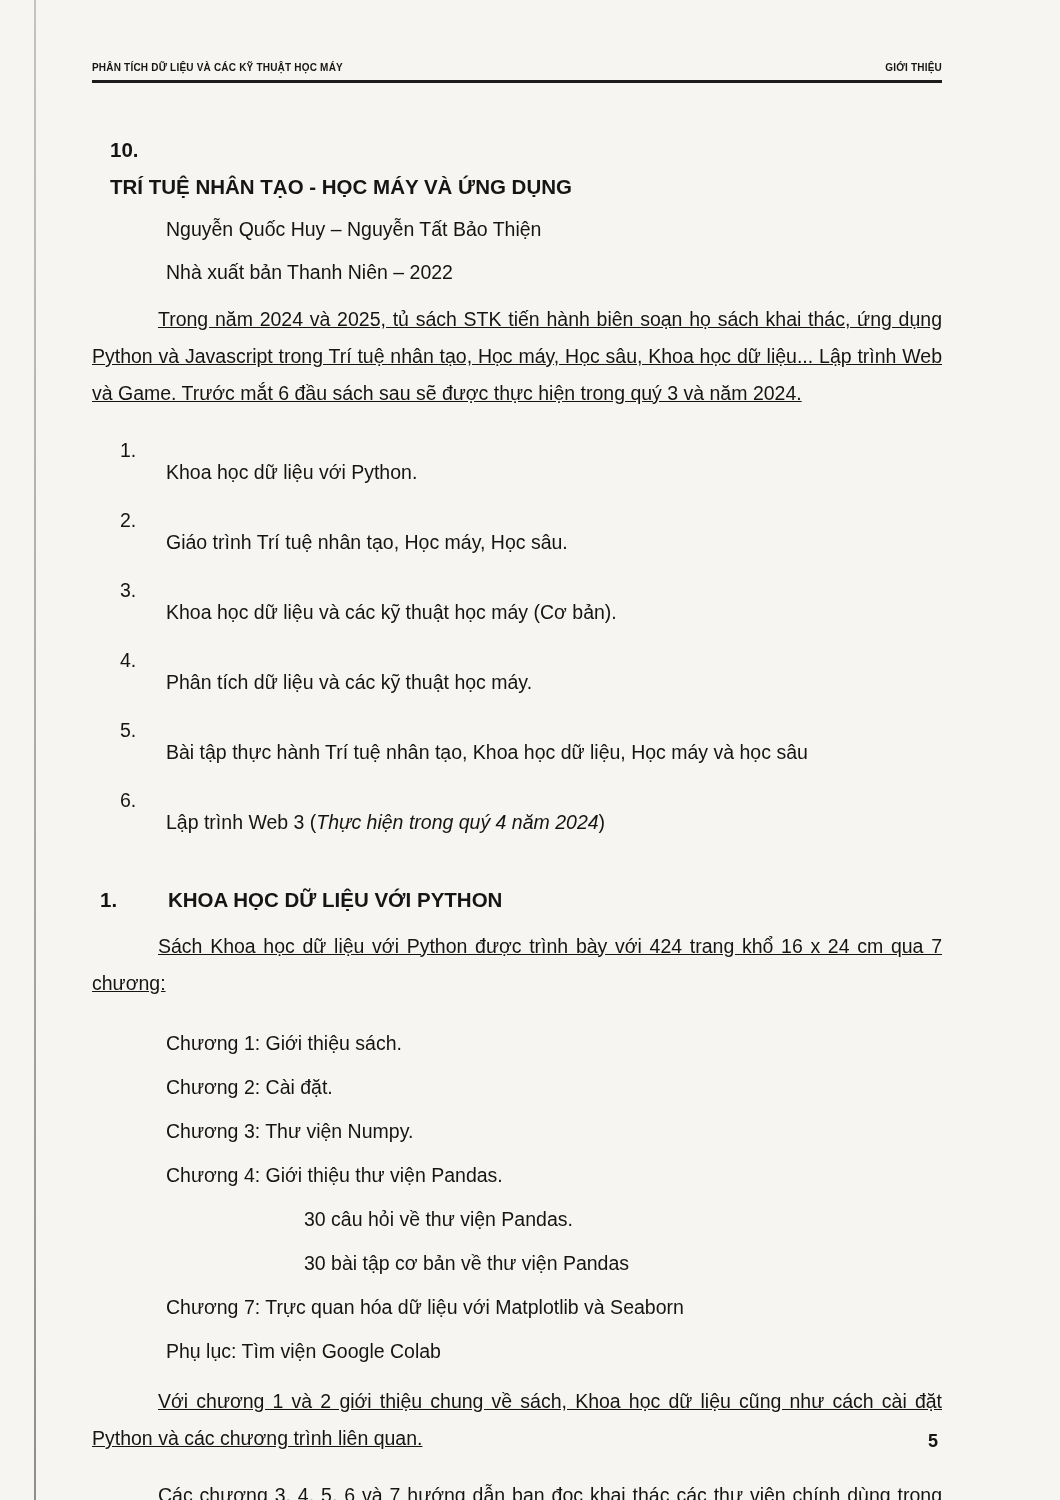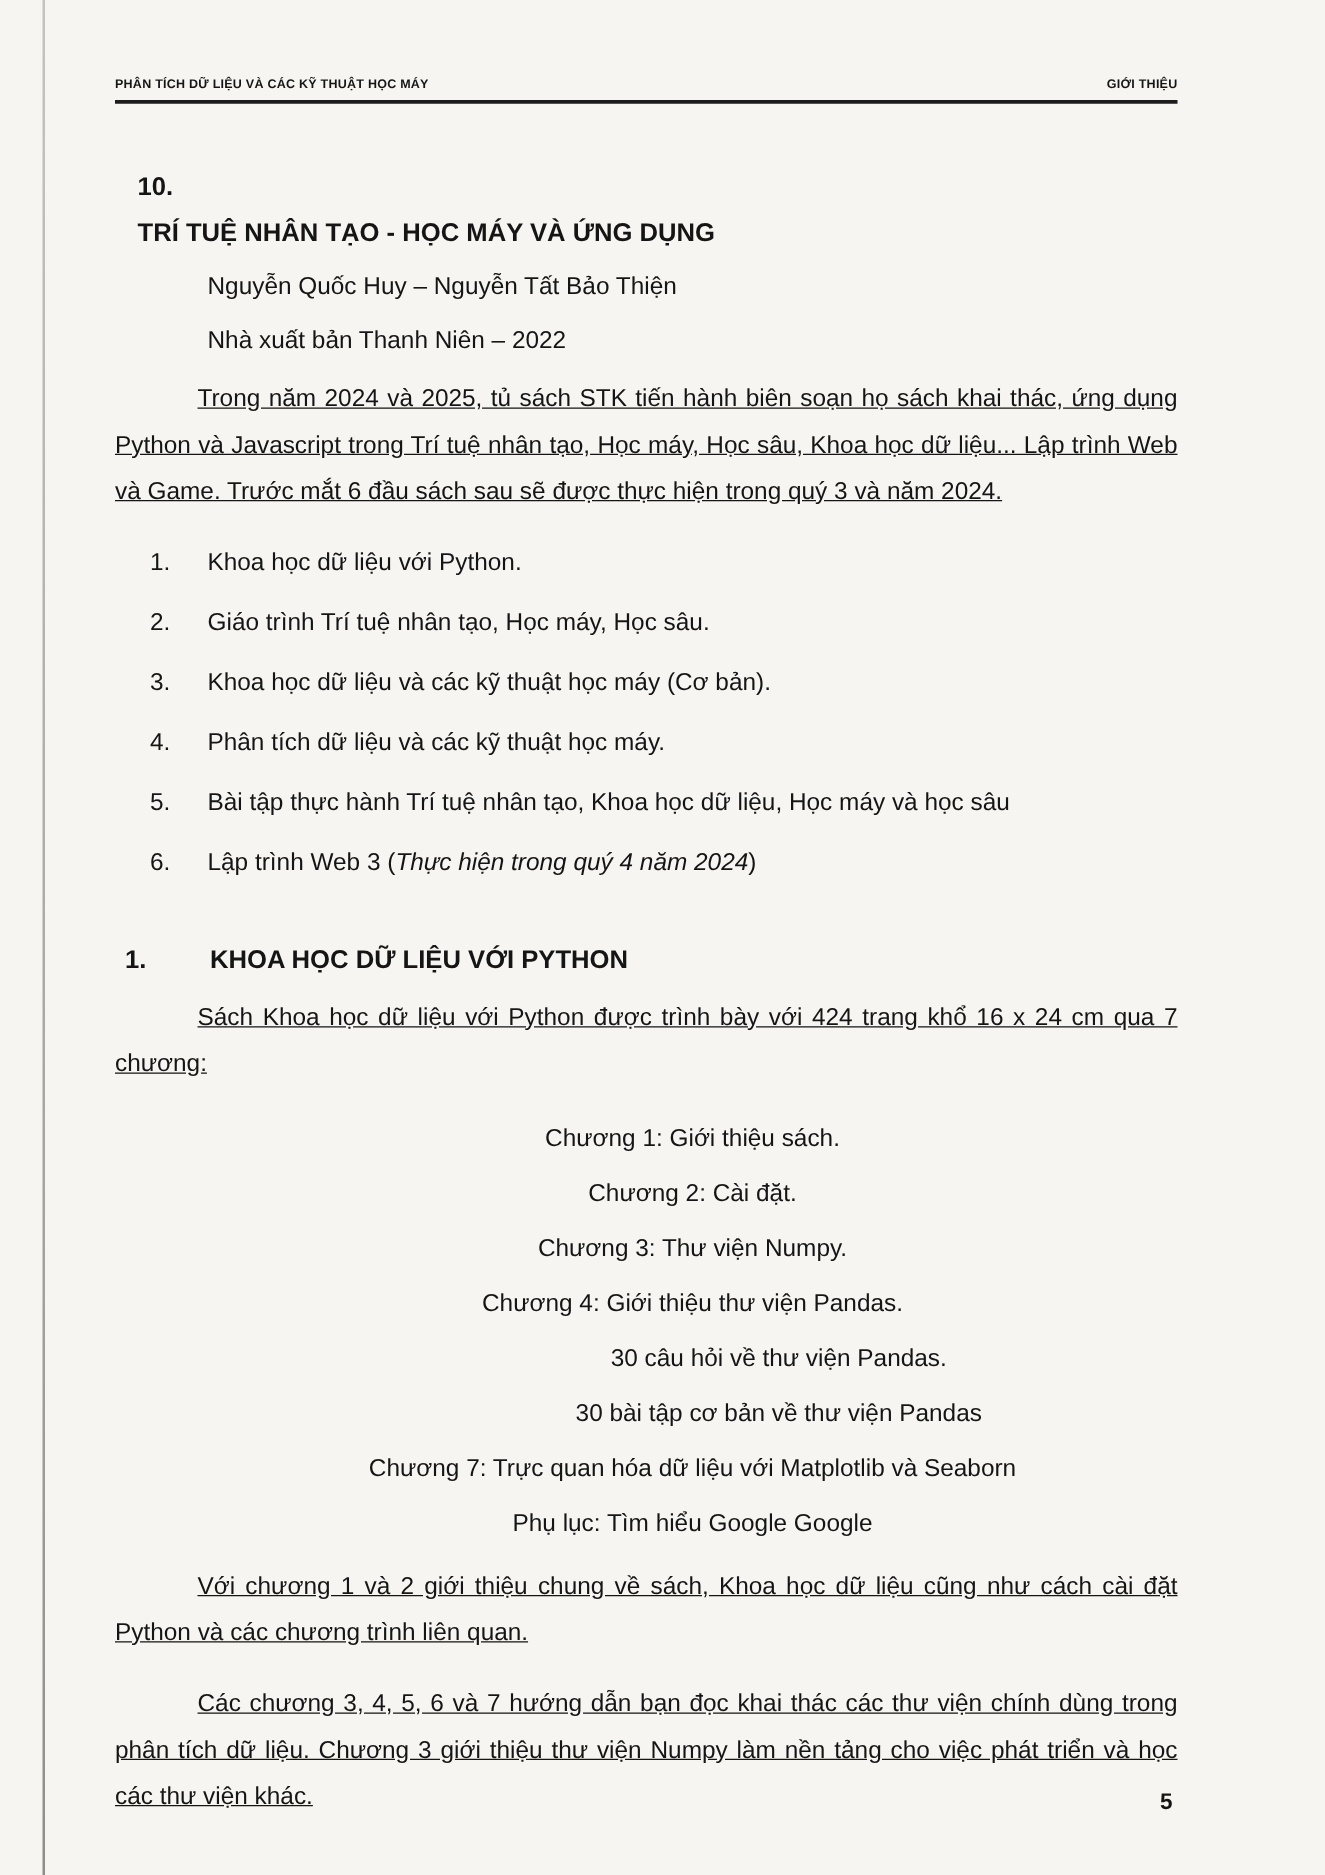--- a/index.html
+++ b/index.html
@@ -73,38 +73,38 @@
   .book-item {
     display: flex;
     margin: 0 0 11px 28px;
   }
   .book-item .num {
     width: 46px;
     flex: 0 0 auto;
   }
   .book-item .txt {
     flex: 1;
+    margin-top: 22px;
   }
   .italic {
     font-style: italic;
   }
   .section-heading {
     display: flex;
     font-weight: 700;
     font-size: 20.5px;
     margin-top: 40px;
     margin-left: 8px;
   }
   .section-heading .num {
     width: 68px;
     flex: 0 0 auto;
   }
   .chapter-list {
     margin-top: 12px;
-    text-align: center;
   }
   .chapter-line {
     margin-left: 74px;
     line-height: 44px;
   }
   .chapter-line.indent {
     margin-left: 212px;
   }
   .page-number {
     position: absolute;
@@ -173,21 +173,21 @@
     <p class="para">Sách Khoa học dữ liệu với Python được trình bày với 424 trang khổ 16 x 24 cm qua 7 chương:</p>
 
     <div class="chapter-list">
       <div class="chapter-line">Chương 1: Giới thiệu sách.</div>
       <div class="chapter-line">Chương 2: Cài đặt.</div>
       <div class="chapter-line">Chương 3: Thư viện Numpy.</div>
       <div class="chapter-line">Chương 4: Giới thiệu thư viện Pandas.</div>
       <div class="chapter-line indent">30 câu hỏi về thư viện Pandas.</div>
       <div class="chapter-line indent">30 bài tập cơ bản về thư viện Pandas</div>
       <div class="chapter-line">Chương 7: Trực quan hóa dữ liệu với Matplotlib và Seaborn</div>
-      <div class="chapter-line">Phụ lục: Tìm hiểu Google Google</div>
+      <div class="chapter-line">Phụ lục: Tìm viện Google Colab</div>
     </div>
 
     <p class="para">Với chương 1 và 2 giới thiệu chung về sách, Khoa học dữ liệu cũng như cách cài đặt Python và các chương trình liên quan.</p>
     <p class="para">Các chương 3, 4, 5, 6 và 7 hướng dẫn bạn đọc khai thác các thư viện chính dùng trong phân tích dữ liệu. Chương 3 giới thiệu thư viện Numpy làm nền tảng cho việc phát triển và học các thư viện khác.</p>
 
   </div>
 
   <div class="page-number">5</div>
 
 </div>

